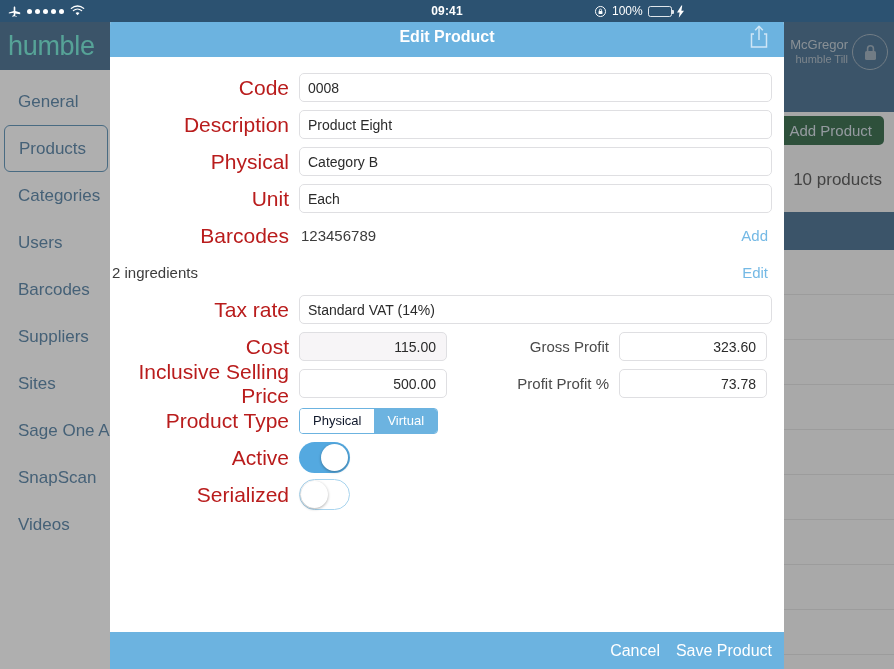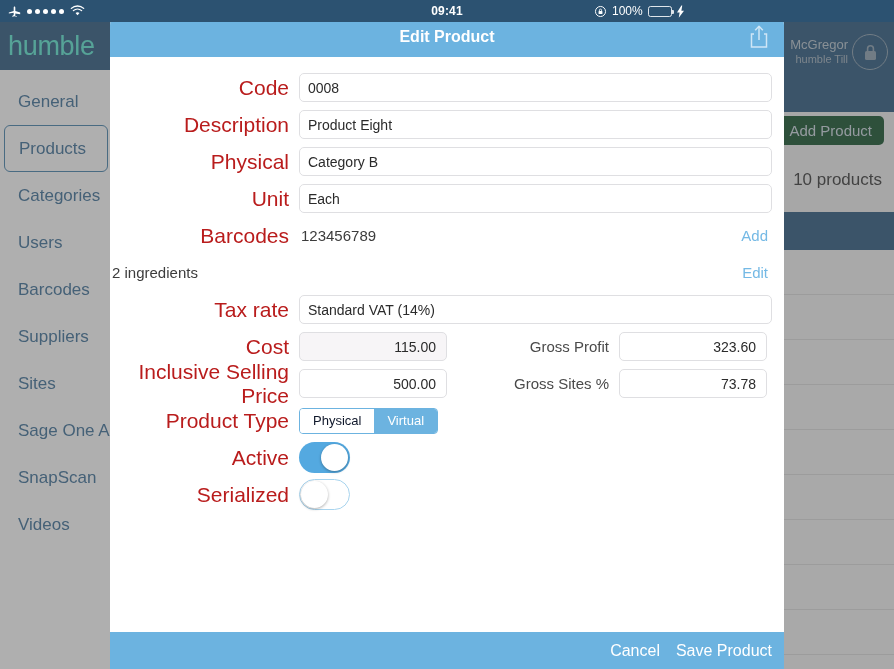--- a/index.html
+++ b/index.html
@@ -458,21 +458,21 @@
       <div class="row">
         <div class="lbl">Cost</div>
         <div class="field num small tinted">115.00</div>
         <div class="lbl2">Gross Profit</div>
         <div class="field num small">323.60</div>
       </div>
 
       <div class="row">
         <div class="lbl">Inclusive Selling Price</div>
         <div class="field num small">500.00</div>
-        <div class="lbl2">Gross Sites %</div>
+        <div class="lbl2">Profit Profit %</div>
         <div class="field num small">73.78</div>
       </div>
 
       <div class="row">
         <div class="lbl">Product Type</div>
         <div class="seg">
           <div class="off">Physical</div>
           <div class="on">Virtual</div>
         </div>
       </div>

